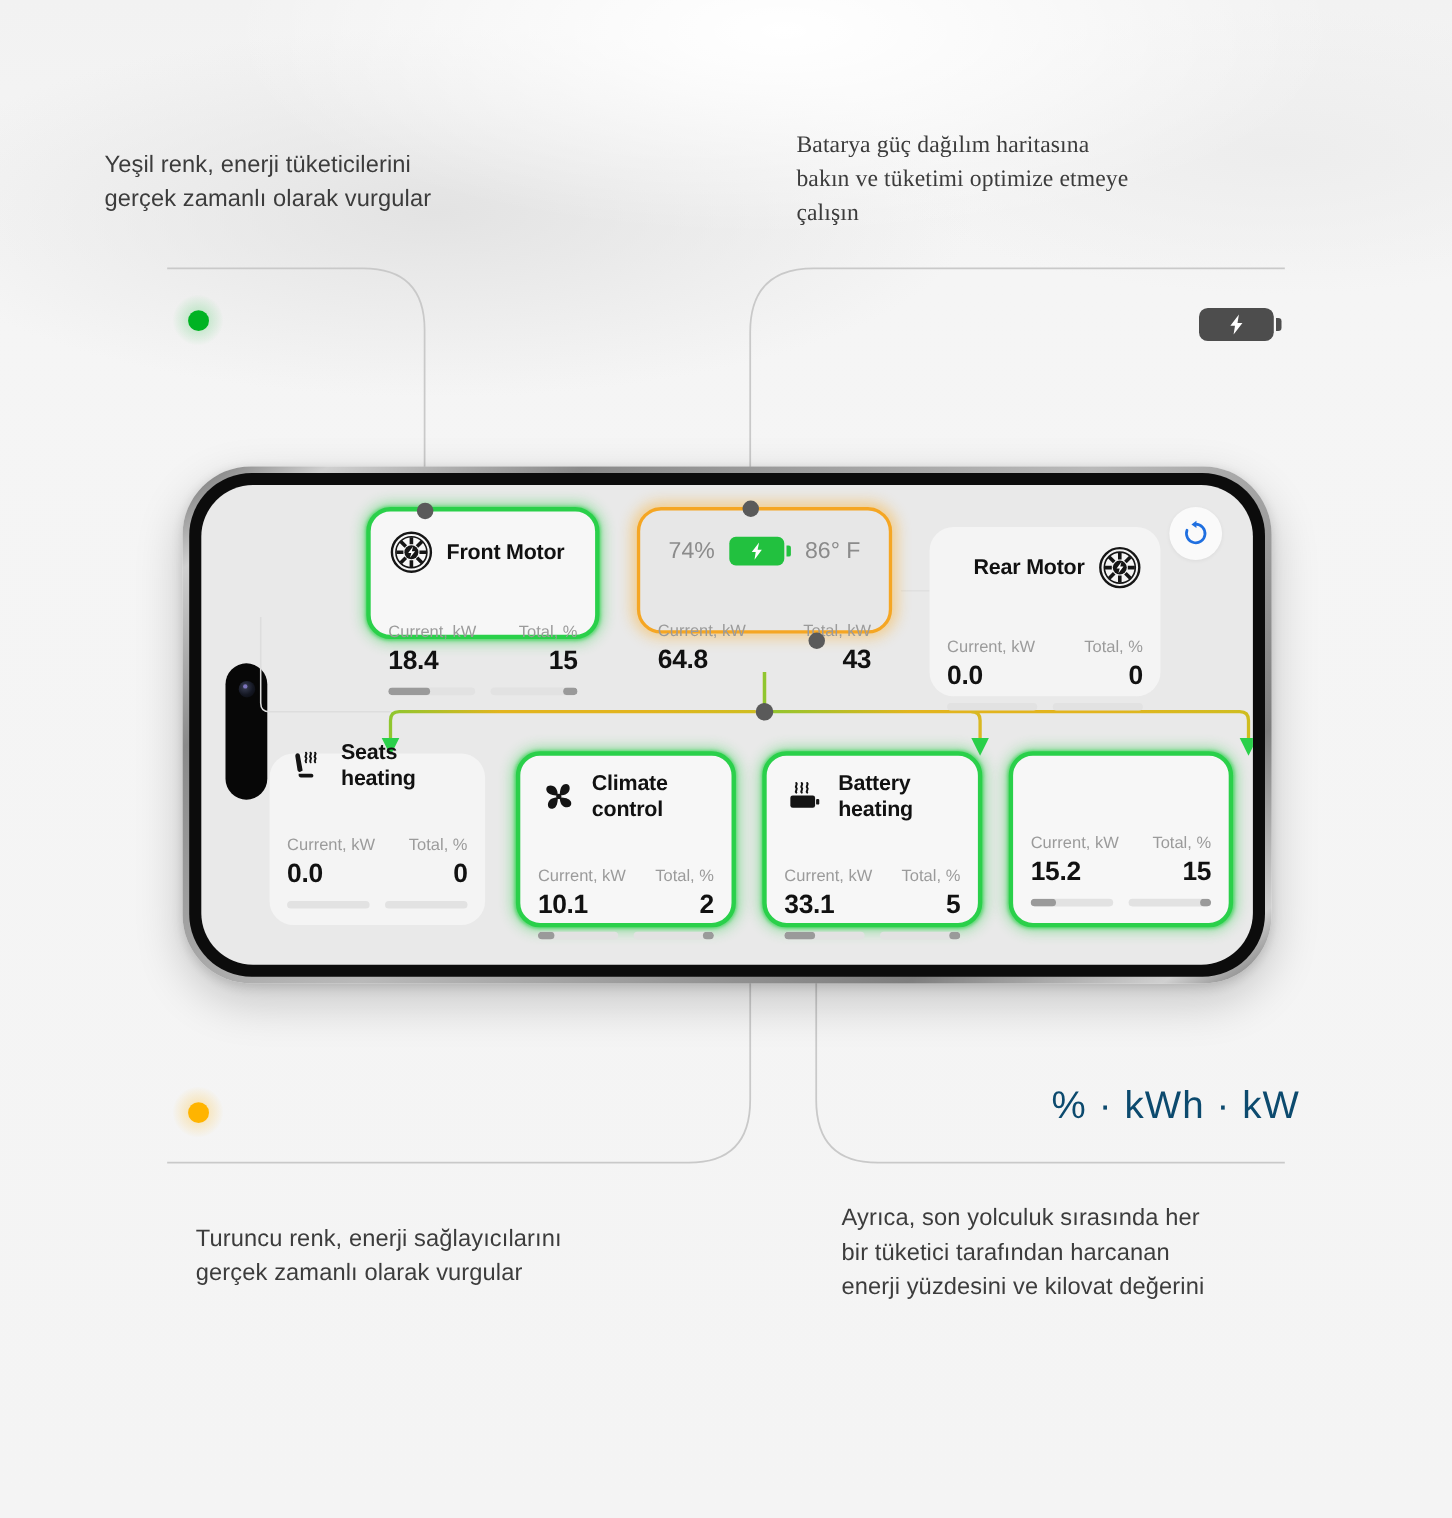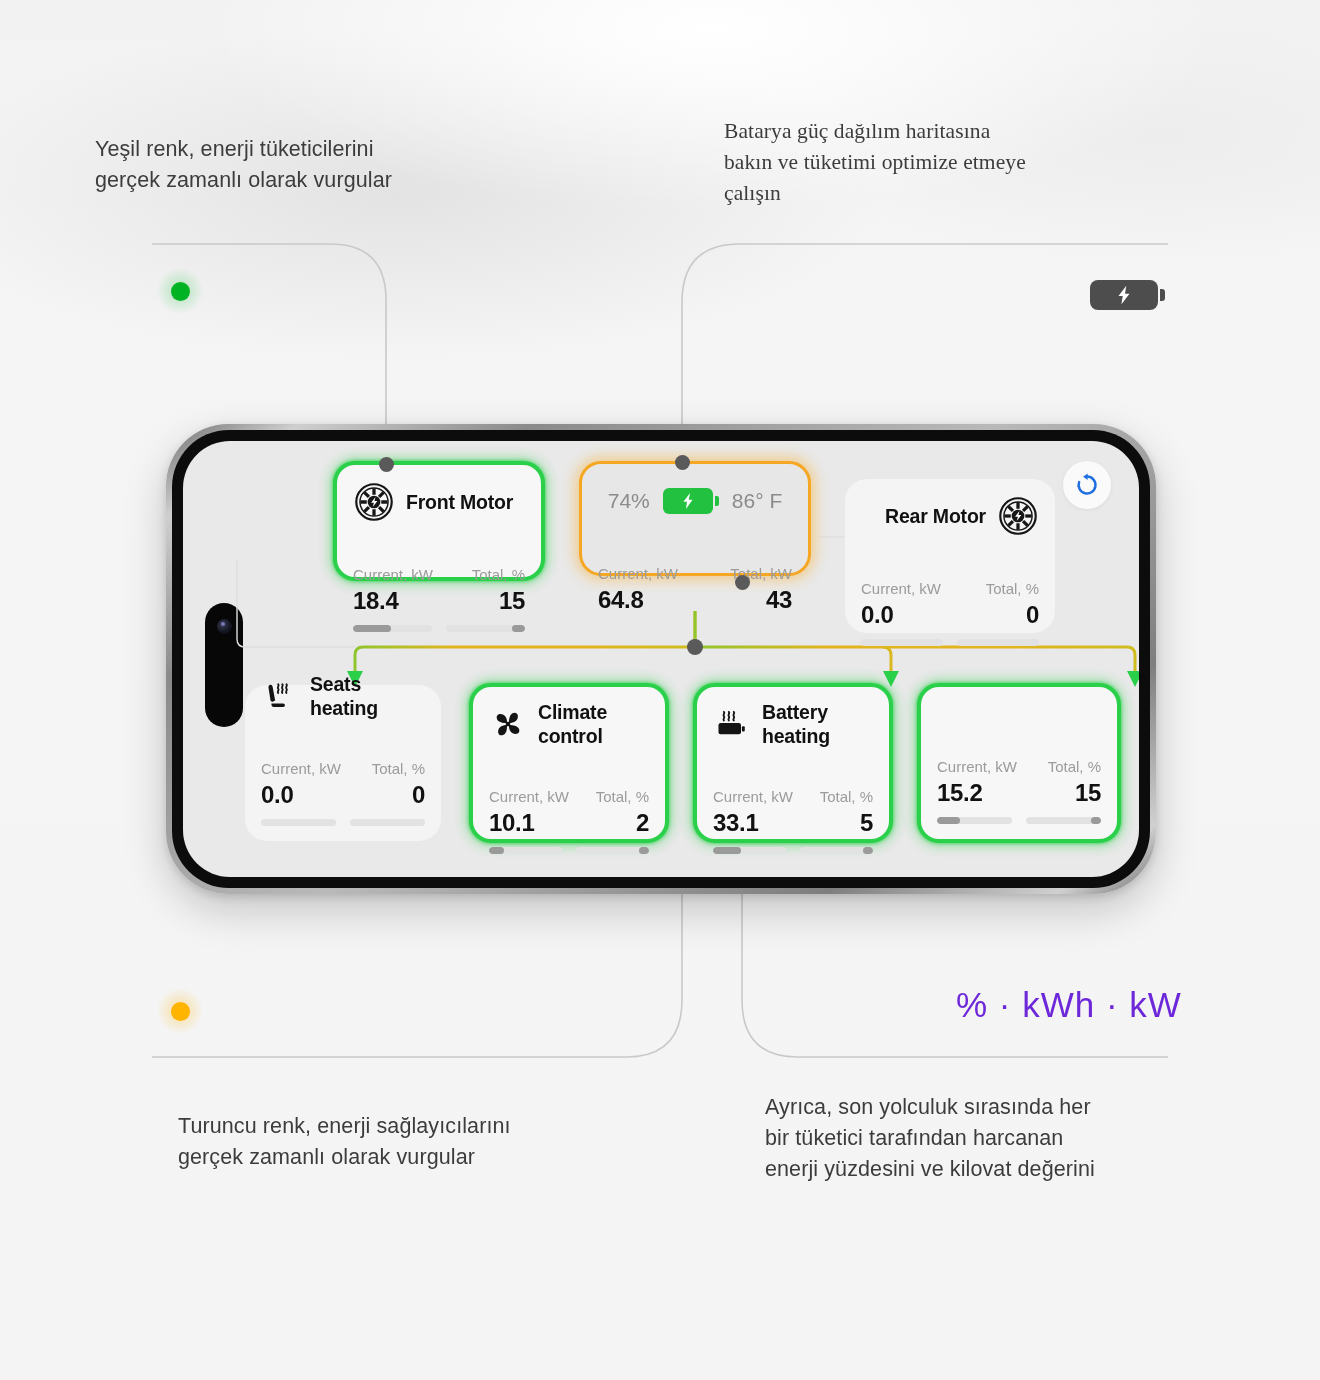--- a/index.html
+++ b/index.html
@@ -47,21 +47,21 @@
   #dot-orange { left: 157px; top: 988px; background: radial-gradient(circle, rgba(255,178,0,0.35) 0%, rgba(255,178,0,0.13) 45%, rgba(255,178,0,0) 72%); }
   #dot-orange .dot-core { background: #ffb400; }
 
   
   #battery-badge { position: absolute; left: 1090px; top: 280px; display: flex; align-items: center; }
   #battery-badge .body { width: 68px; height: 30px; border-radius: 8px; background: #4d4d4d;
                          display: flex; align-items: center; justify-content: center; }
   #battery-badge .nub { width: 5px; height: 12px; border-radius: 0 3px 3px 0; background: #4d4d4d; margin-left: 2px; }
 
   
-  #units { position: absolute; left: 956px; top: 985px; font-size: 35px; color: #6d28d9; letter-spacing: 1px; }
+  #units { position: absolute; left: 956px; top: 985px; font-size: 35px; color: #0c4a6e; letter-spacing: 1px; }
 
   
   #phone {
     position: absolute; left: 166px; top: 424px;
     width: 990px; height: 470px;
     border-radius: 62px;
     background: linear-gradient(145deg,#6e6e6e 0%,#cfcfcf 8%,#8a8a8a 22%,#b9b9b9 50%,#7e7e7e 80%,#d0d0d0 94%,#707070 100%);
     padding: 6px;
     box-shadow: 0 16px 44px rgba(0,0,0,0.20), 0 3px 10px rgba(0,0,0,0.13);
   }

